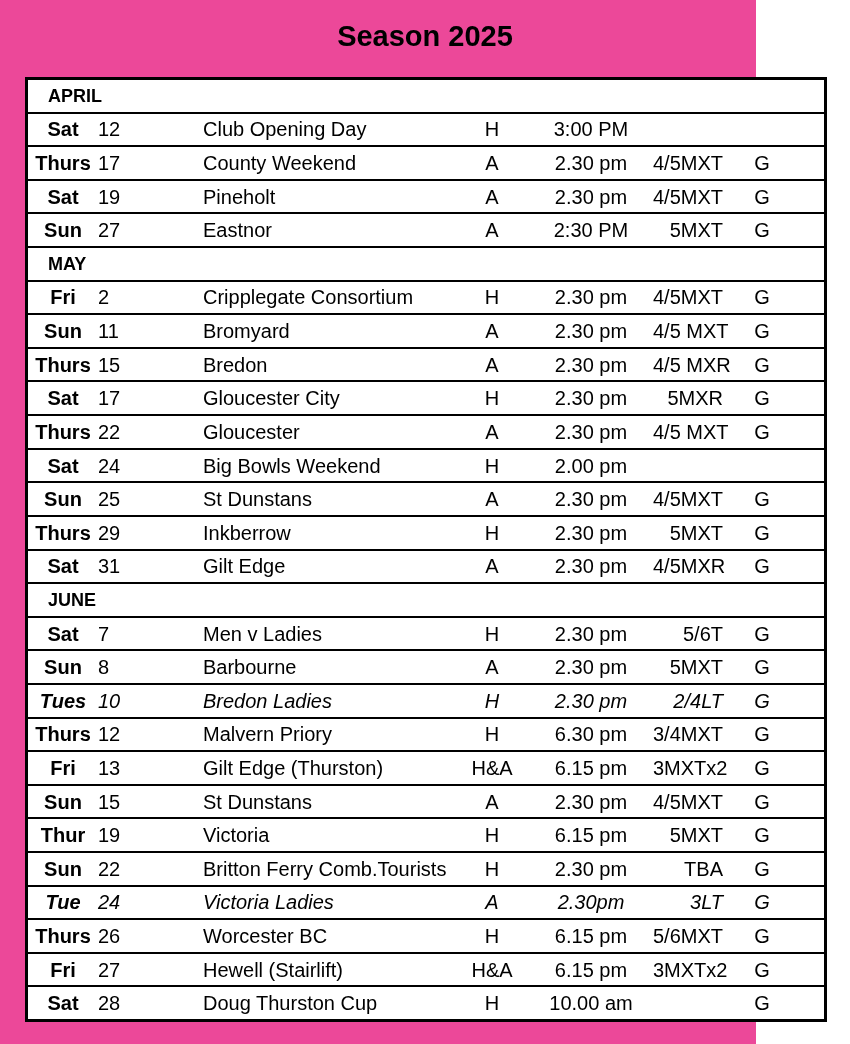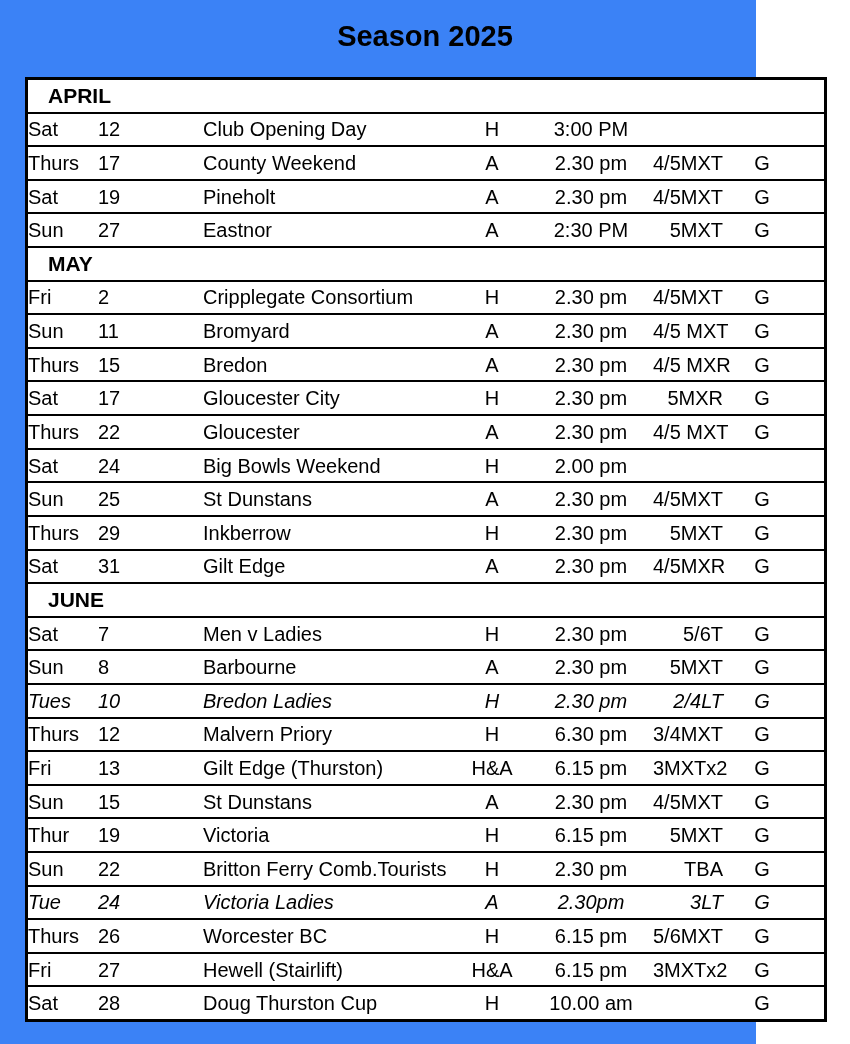--- a/index.html
+++ b/index.html
@@ -9,21 +9,21 @@
     width: 850px;
     height: 1044px;
     overflow: hidden;
     font-family: "Liberation Sans", sans-serif;
     color: #000000;
   }
   .page {
     position: relative;
     width: 756px;
     height: 1044px;
-    background: #3b82f6;
+    background: #ec4899;
   }
   .title {
     position: absolute;
     top: 20px;
     left: 0;
     width: 850px;
     text-align: center;
     font-size: 29px;
     font-weight: bold;
     letter-spacing: 0px;
@@ -46,25 +46,25 @@
     grid-template-columns: 70px 44px 313px 74px 124px 70px 78px;
     align-items: center;
     border-bottom: 2px solid #000000;
     font-size: 20px;
     white-space: nowrap;
     line-height: 1;
   }
   .row:last-child { border-bottom: none; }
   .row.month-row {
     font-weight: bold;
-    font-size: 21px;
+    font-size: 18px;
   }
   .row.italic { font-style: italic; }
   .c { display: block; }
-  .c.day  { text-align: left; }
+  .c.day  { text-align: center; font-weight: bold; }
   .c.date { }
   .c.opp  { padding-left: 61px; text-align: left; }
   .c.venue{ text-align: center; }
   .c.time { text-align: center; }
   .c.fmt  { text-align: right; }
   .c.rink { text-align: center; }
   .month-label {
     grid-column: 1 / -1;
     padding-left: 20px;
   }

